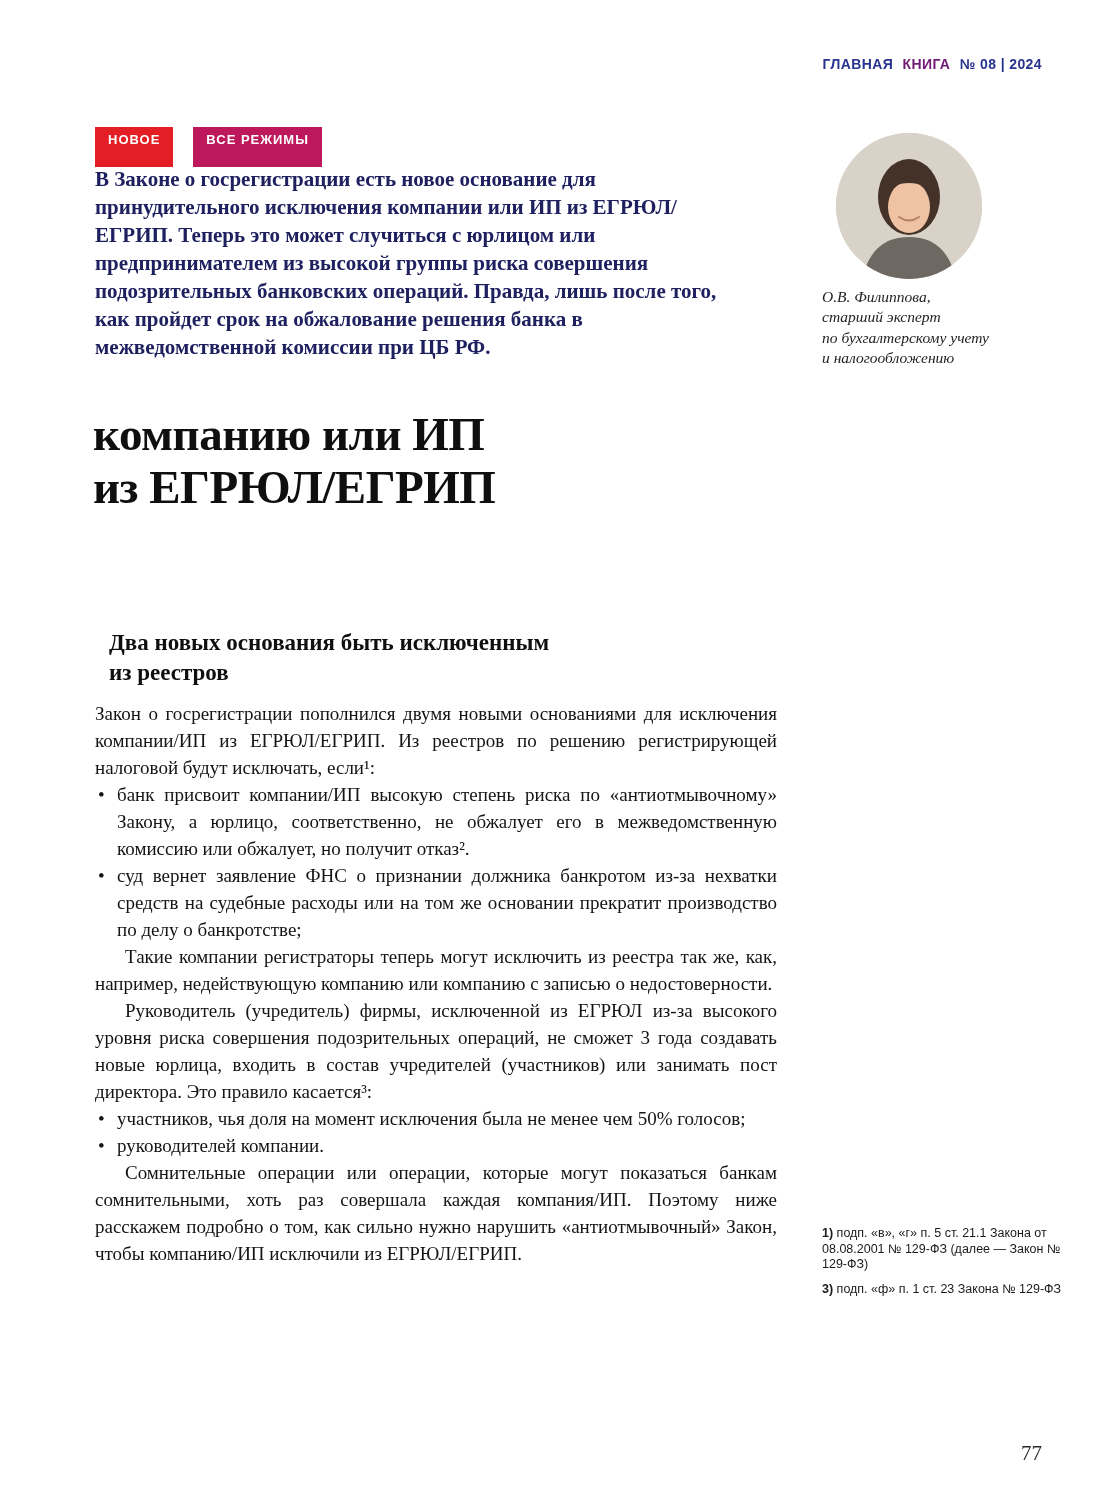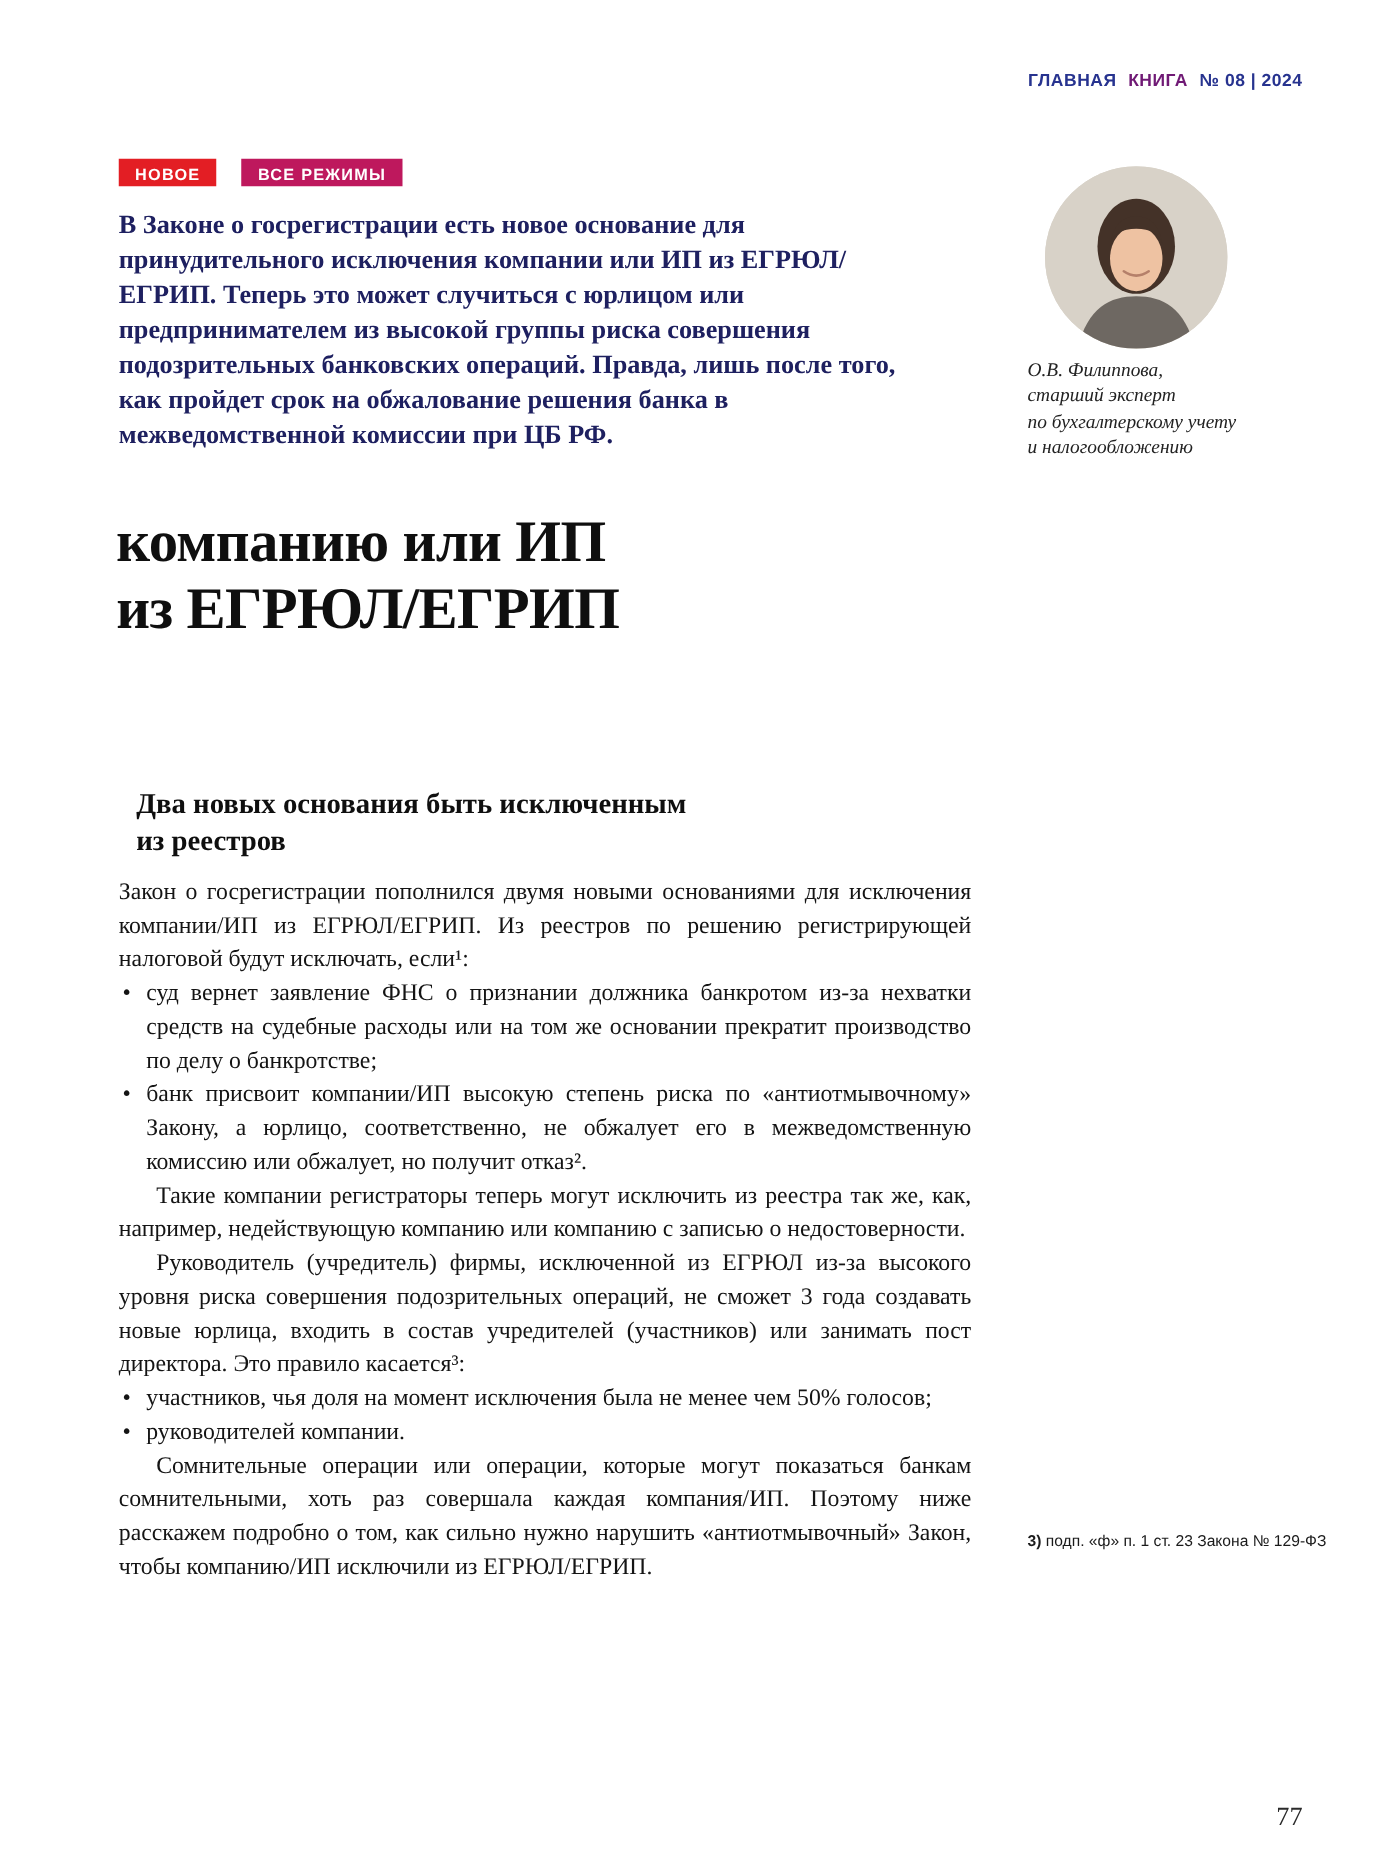--- a/index.html
+++ b/index.html
@@ -38,21 +38,21 @@
     left: 95px;
     display: flex;
     gap: 20px;
     font-family: "Liberation Sans", sans-serif;
   }
   .badge {
     color: #ffffff;
     font-weight: bold;
     font-size: 13px;
     letter-spacing: 1px;
-    padding: 6px 13px 3px;
+    padding: 6px 13px 21px;
     line-height: 1;
   }
   .badge-red  { background: #e31e24; }
   .badge-blue { background: #be185d; }
 
   
   .lead {
     position: absolute;
     top: 165px;
     left: 95px;
@@ -198,28 +198,29 @@
     <div>из ЕГРЮЛ/ЕГРИП</div>
   </h1>
 
   <h2 class="section">
     <div>Два новых основания быть исключенным</div>
     <div>из реестров</div>
   </h2>
 
   <div class="body">
     <p>Закон о госрегистрации пополнился двумя новыми основаниями для исключения компании/ИП из ЕГРЮЛ/ЕГРИП. Из реестров по решению регистрирующей налоговой будут исключать, если¹:</p>
+    <p class="li">банк присвоит компании/ИП высокую степень риска по «антиотмывочному» Закону, а юрлицо, соответственно, не обжалует его в межведомственную комиссию или обжалует, но получит отказ².</p>
     <p class="li">суд вернет заявление ФНС о признании должника банкротом из-за нехватки средств на судебные расходы или на том же основании прекратит производство по делу о банкротстве;</p>
-    <p class="li">банк присвоит компании/ИП высокую степень риска по «антиотмывочному» Закону, а юрлицо, соответственно, не обжалует его в межведомственную комиссию или обжалует, но получит отказ².</p>
     <p class="p-indent">Такие компании регистраторы теперь могут исключить из реестра так же, как, например, недействующую компанию или компанию с записью о недостоверности.</p>
     <p class="p-indent">Руководитель (учредитель) фирмы, исключенной из ЕГРЮЛ из-за высокого уровня риска совершения подозрительных операций, не сможет 3 года создавать новые юрлица, входить в состав учредителей (участников) или занимать пост директора. Это правило касается³:</p>
     <p class="li">участников, чья доля на момент исключения была не менее чем 50% голосов;</p>
     <p class="li">руководителей компании.</p>
     <p class="p-indent">Сомнительные операции или операции, которые могут показаться банкам сомнительными, хоть раз совершала каждая компания/ИП. Поэтому ниже расскажем подробно о том, как сильно нужно нарушить «антиотмывочный» Закон, чтобы компанию/ИП исключили из ЕГРЮЛ/ЕГРИП.</p>
   </div>
 
   <aside class="footnotes">
+    <p class="fn"><b>1)</b> <span>подп. «в», «г» п. 5 ст. 21.1 Закона от 08.08.2001 № 129-ФЗ (далее — Закон № 129-ФЗ)</span></p>
     <p class="fn"><b>3)</b> <span>подп. «ф» п. 1 ст. 23 Закона № 129-ФЗ</span></p>
   </aside>
 
   <div class="pageno">77</div>
 
 </div>
 
 </body></html>

